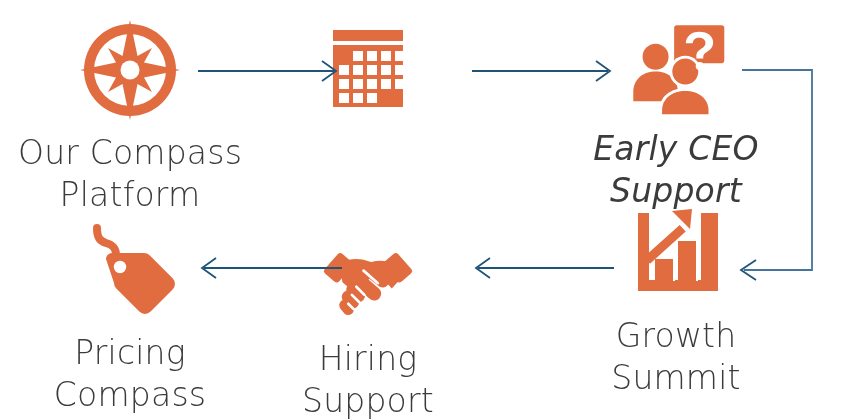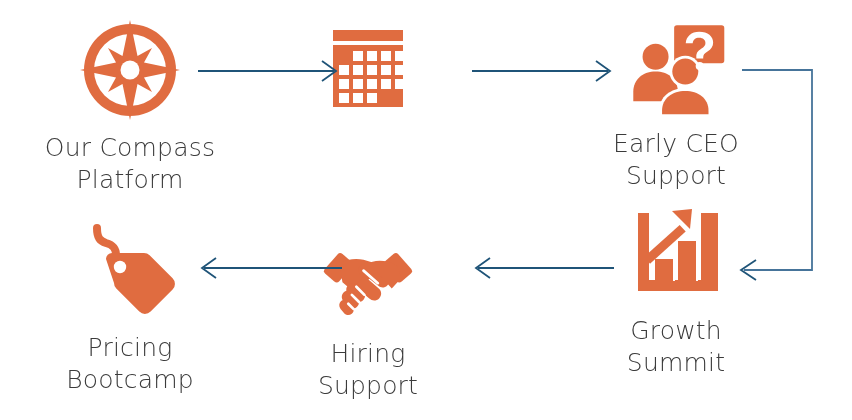--- a/index.html
+++ b/index.html
@@ -31,33 +31,33 @@
     height: 104px;
     display: flex;
     align-items: center;
     justify-content: center;
   }
   .icon-box svg { display: block; }
 
   .node-label {
     margin-top: 10px;
     text-align: center;
-    font-size: 25px;
+    font-size: 33px;
     line-height: 1.28;
     font-weight: 300;
     letter-spacing: 0.2px;
     color: #3b3b3b;
     white-space: pre-line;
     font-family: "DejaVu Sans", "Liberation Sans", sans-serif;
   }
 
   
   #node-compass  { left:  14px; top:  18px; }
   #node-first100 { left: 252px; top:  18px; }
-  #node-ceo      { left: 560px; top:  14px; }
+  #node-ceo      { left: 560px; top:  14px; font-style: italic; }
   
   #node-pricing  { left:  14px; top: 218px; }
   #node-hiring   { left: 252px; top: 224px; }
   #node-growth   { left: 560px; top: 201px; }
 
   
   .connector {
     position: absolute;
     overflow: visible;
   }
@@ -183,21 +183,21 @@
         </g>
         <g fill="#e06c40">
 
           <path d="M28 41 a6 6 0 0 1 6 -6 l32 0 a8 8 0 0 1 5.6 2.3 l23 23 a8 8 0 0 1 0 11.3 l-22 22 a8 8 0 0 1 -11.3 0 l-23 -23 a8 8 0 0 1 -2.3 -5.6 z"></path>
 
           <circle cx="42" cy="49" r="6.2" fill="#ffffff"></circle>
         </g>
       </svg>
     </div>
     <div class="node-label">Pricing
-Bootcamp</div>
+Compass</div>
   </div>
 
   <div class="node" id="node-hiring">
     <div class="icon-box">
       <svg width="116" height="104" viewBox="0 0 116 104" aria-hidden="true">
         <g fill="#e06c40">
 
           <path d="M10 44 l14 -16 a4 4 0 0 1 5.6 -0.4 l10 8.6 a4 4 0 0 1 0.4 5.6 l-14 16 a4 4 0 0 1 -5.6 0.4 l-10 -8.6 a4 4 0 0 1 -0.4 -5.6 z"></path>
 
           <path d="M106 44 l-14 -16 a4 4 0 0 0 -5.6 -0.4 l-10 8.6 a4 4 0 0 0 -0.4 5.6 l14 16 a4 4 0 0 0 5.6 0.4 l10 -8.6 a4 4 0 0 0 0.4 -5.6 z"></path>

